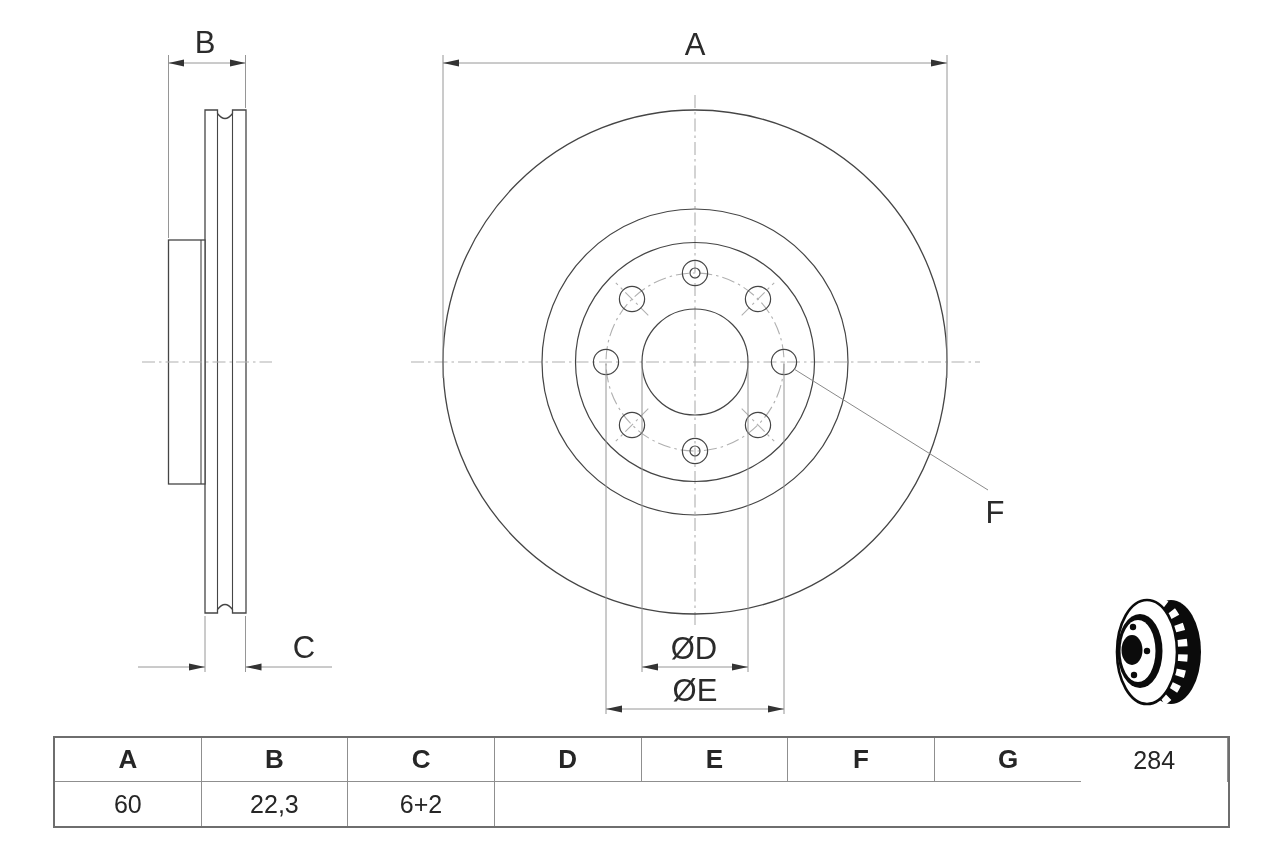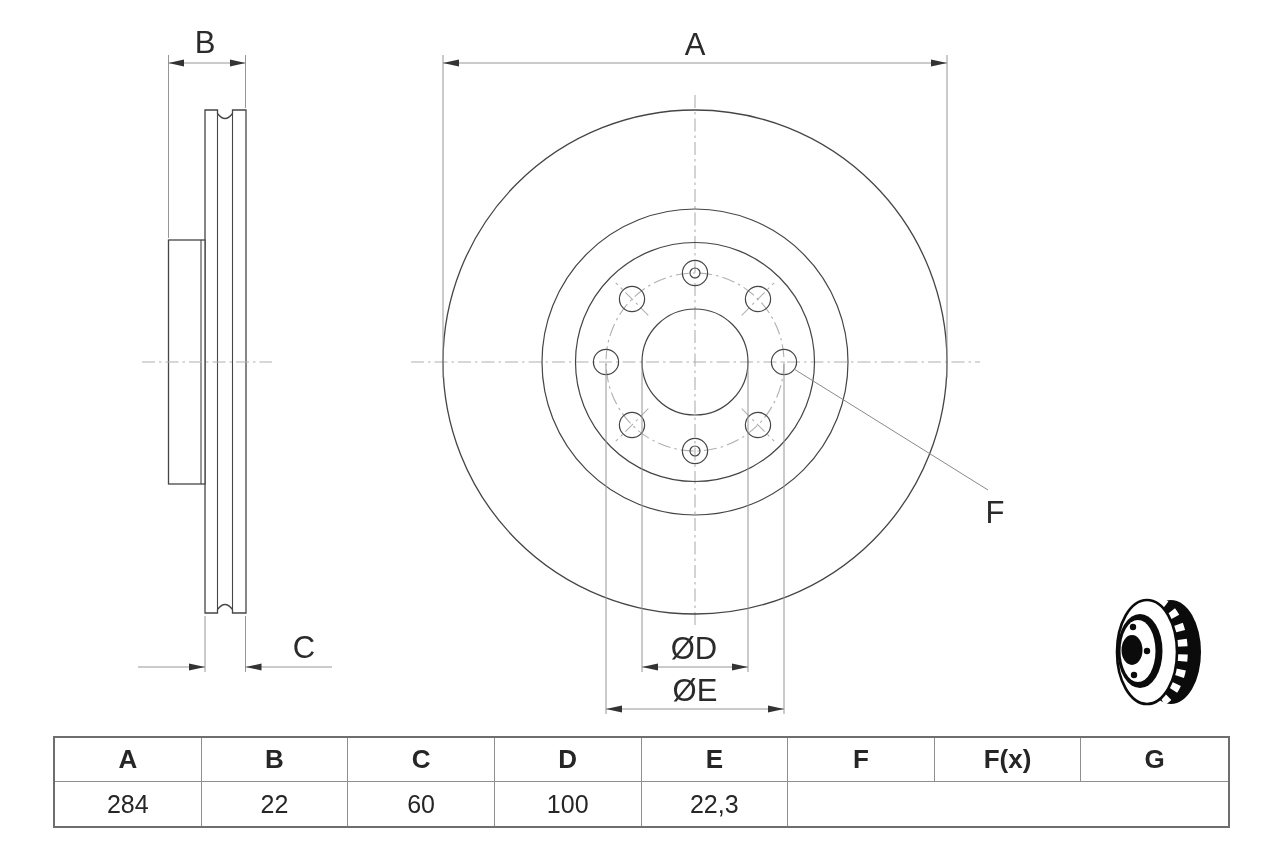--- a/index.html
+++ b/index.html
@@ -141,24 +141,22 @@
   </g>
 </svg>
 
 <div class="spec-table">
   <div class="cell header">A</div>
   <div class="cell header">B</div>
   <div class="cell header">C</div>
   <div class="cell header">D</div>
   <div class="cell header">E</div>
   <div class="cell header">F</div>
-  <div class="cell header">F(x)</div>
   <div class="cell header col-last">G</div>
 
   <div class="cell value row-last">284</div>
-  <div class="cell value row-last">22</div>
   <div class="cell value row-last">60</div>
-  <div class="cell value row-last">100</div>
   <div class="cell value row-last">22,3</div>
+  <div class="cell value row-last">6+2</div>
   <div class="cell value row-last col-last"></div>
 </div>
 
 </div>
 
 </body></html>

